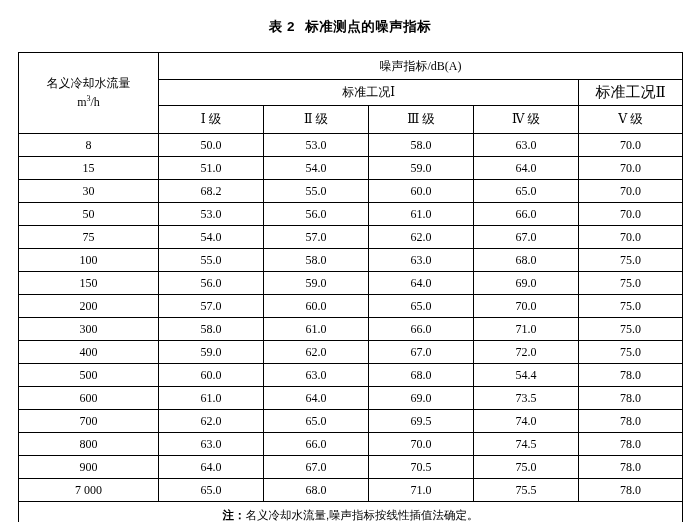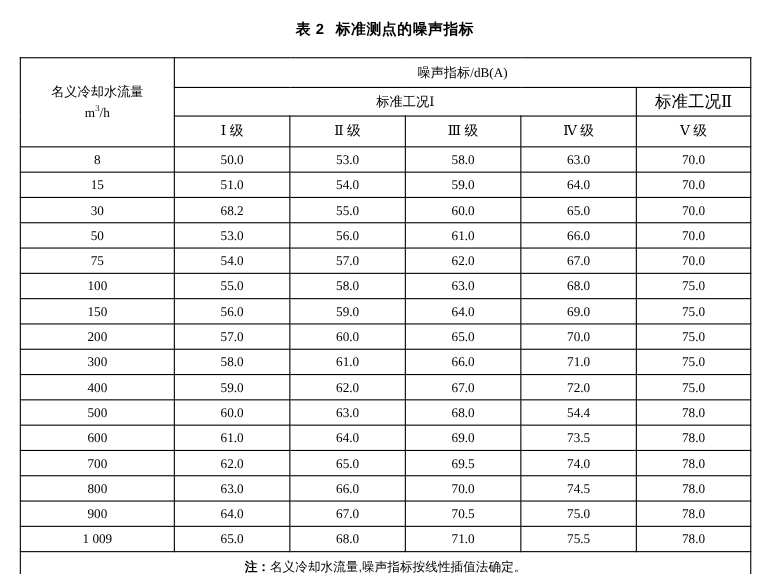--- a/index.html
+++ b/index.html
@@ -246,21 +246,21 @@
         </tr>
         <tr class="row">
           <td>900</td>
           <td>64.0</td>
           <td>67.0</td>
           <td>70.5</td>
           <td>75.0</td>
           <td>78.0</td>
         </tr>
         <tr class="row">
-          <td>1 009</td>
+          <td>7 000</td>
           <td>65.0</td>
           <td>68.0</td>
           <td>71.0</td>
           <td>75.5</td>
           <td>78.0</td>
         </tr>
         <tr class="note-row">
           <td colspan="6"><span class="note-label">注：</span><span>名义冷却水流量,噪声指标按线性插值法确定。</span></td>
         </tr>
       </tbody>

